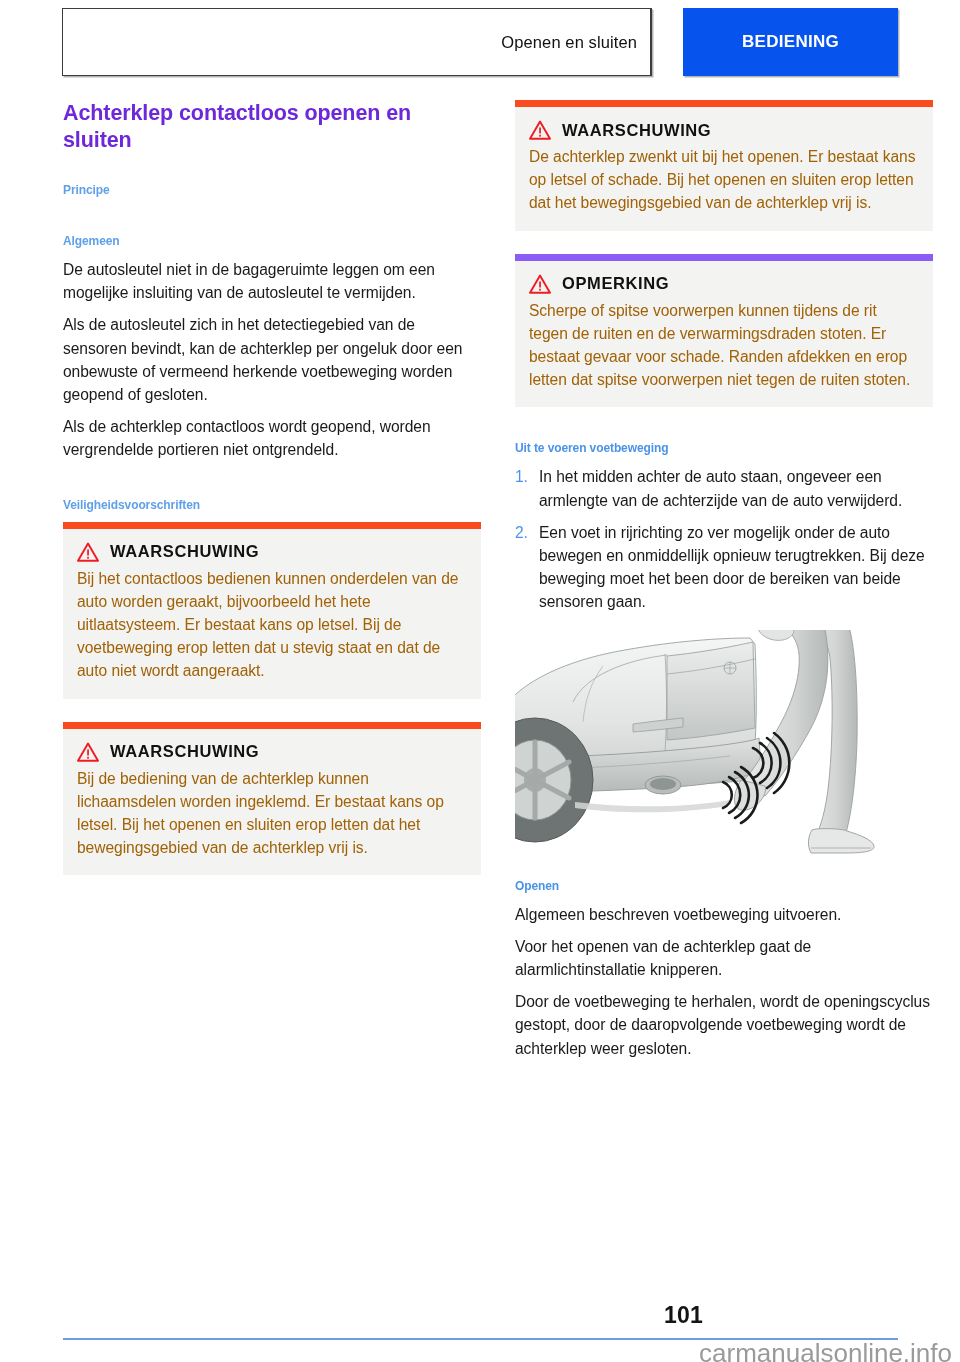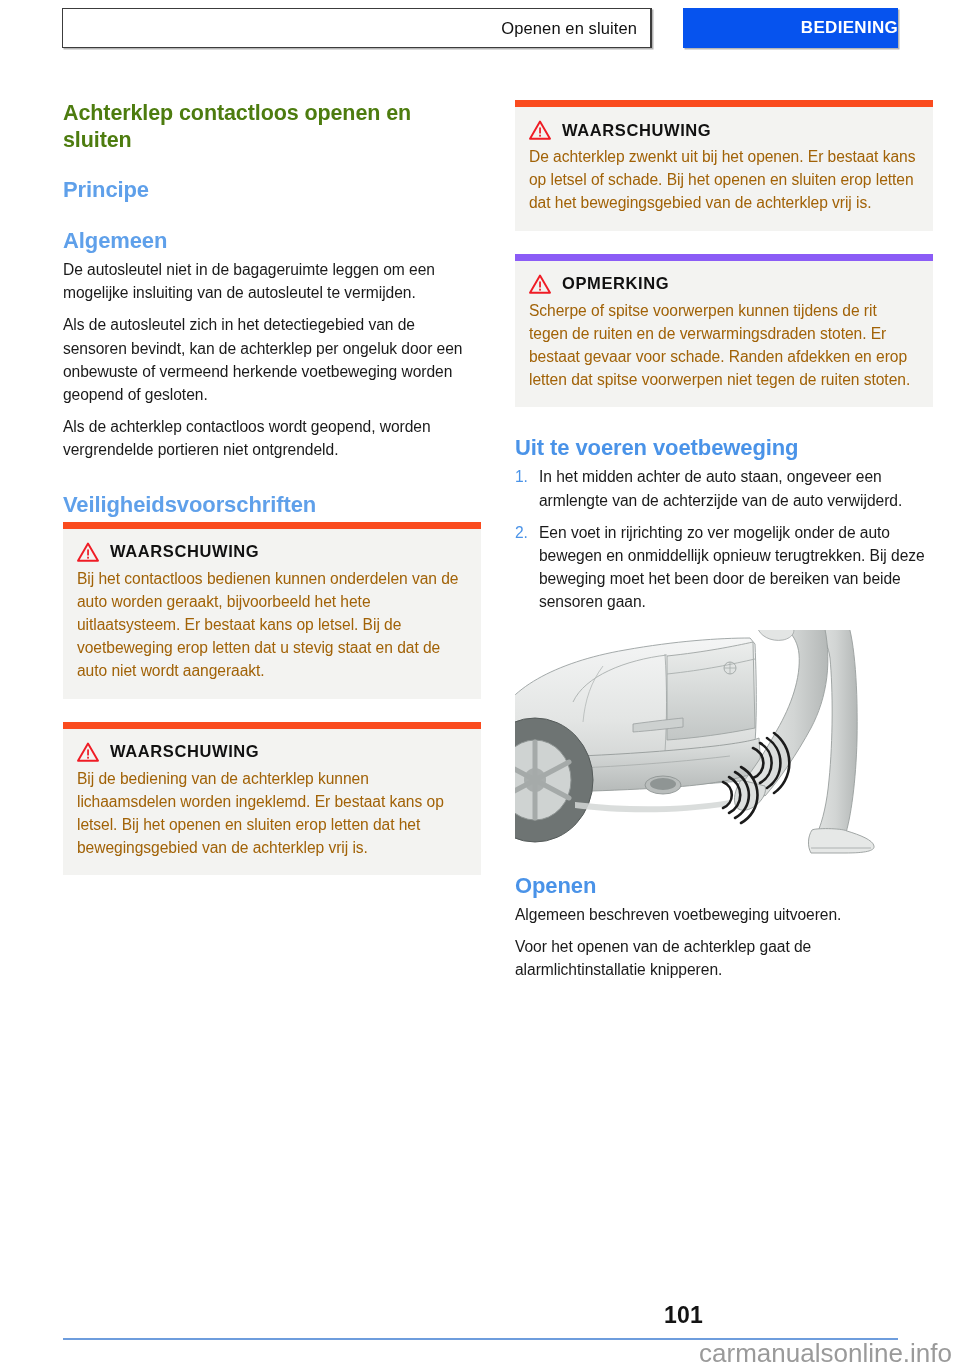--- a/index.html
+++ b/index.html
@@ -16,21 +16,21 @@
     color: #1a1a1a;
     overflow: hidden;
   }
 
   
   .header {
     position: absolute;
     top: 8px;
     left: 62px;
     width: 836px;
-    height: 40px;
+    height: 68px;
     display: flex;
     align-items: stretch;
   }
   .header-breadcrumb-box {
     flex: 0 0 590px;
     border: 1px solid #3c3c3c;
     border-right: 2px solid #3c3c3c;
     background: #ffffff;
     display: flex;
     align-items: center;
@@ -43,21 +43,21 @@
     font-weight: 400;
     color: #111111;
     letter-spacing: 0.1px;
   }
   .header-spacer { flex: 0 0 8px; }
   .header-section-box {
     flex: 1 1 auto;
     background: #0653ee;
     display: flex;
     align-items: center;
-    justify-content: flex-end;
+    justify-content: center;
     box-shadow: 1.5px 1.5px 0 rgba(120,120,120,0.55);
     margin-left: 23px;
   }
   .header-section-text {
     font-size: 17px;
     font-weight: bold;
     color: #ffffff;
     letter-spacing: 0.3px;
   }
 
@@ -73,26 +73,26 @@
     top: 0;
     width: 418px;
   }
   .col-left  { left: 63px; }
   .col-right { left: 515px; }
 
   h1.title {
     font-size: 21.5px;
     line-height: 27px;
     font-weight: bold;
-    color: #4d7c0f;
+    color: #6d28d9;
     margin: 0 0 24px 0;
     letter-spacing: -0.1px;
   }
   h2.subhead {
-    font-size: 22px;
+    font-size: 12px;
     line-height: 24px;
     font-weight: bold;
     color: #5fa0ea;
     margin: 0 0 5px 0;
     letter-spacing: -0.1px;
   }
   h2.subhead.mid    { color: #4a93e8; }
   p.body {
     font-size: 15.6px;
     line-height: 23.2px;
@@ -395,20 +395,21 @@
           <path d="M 214 147 A 20 20 0 0 1 214 183"></path>
           <path d="M 220 142 A 26 26 0 0 1 220 188"></path>
           <path d="M 226 137 A 32 32 0 0 1 226 193"></path>
         </g>
       </svg>
     </div>
 
     <h2 class="subhead mid">Openen</h2>
     <p class="body">Algemeen beschreven voetbeweging uitvoeren.</p>
     <p class="body">Voor het openen van de achterklep gaat de alarmlichtinstallatie knipperen.</p>
+    <p class="body">Door de voetbeweging te herhalen, wordt de openingscyclus gestopt, door de daaropvolgende voetbeweging wordt de achterklep weer gesloten.</p>
   </div>
 </div>
 
 <div class="footer">
   <div class="footer-pageno">101</div>
   <div class="footer-rule"></div>
   <div class="footer-editionline">Online Edition for Part no. 01405A1F583 - X/20</div>
 </div>
 <div class="footer-watermark">carmanualsonline.info</div>
 

